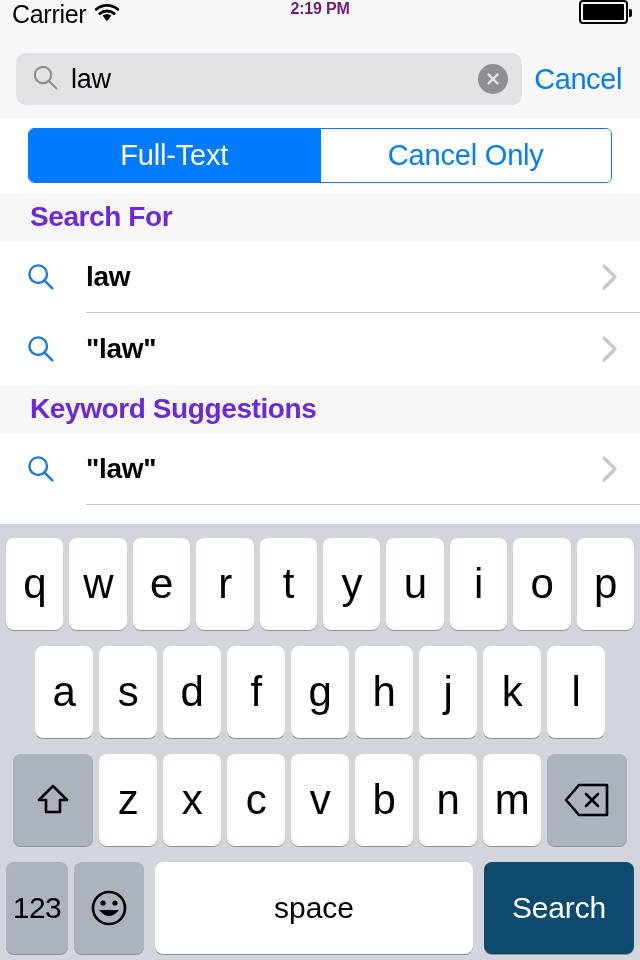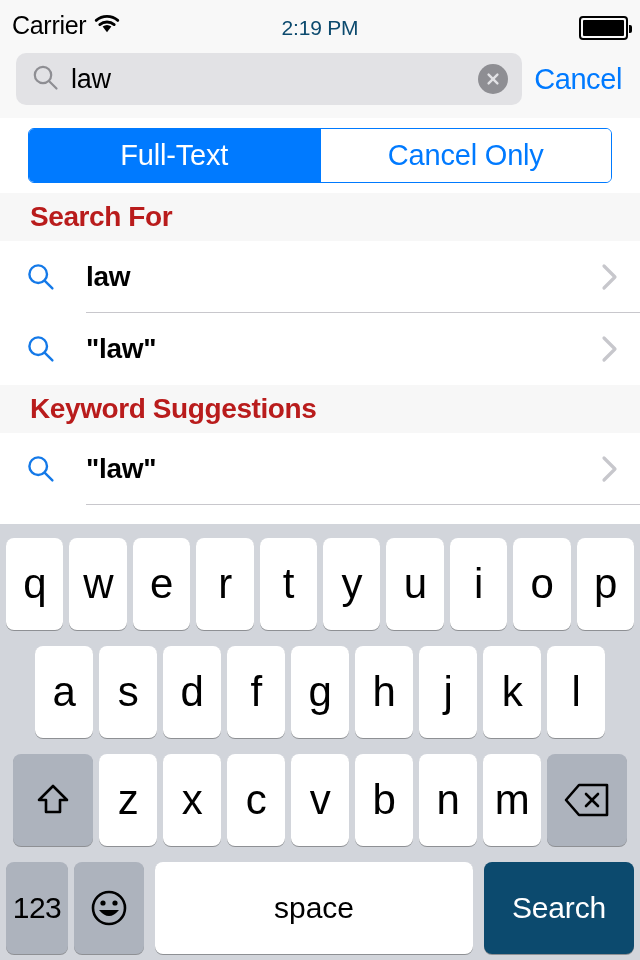--- a/index.html
+++ b/index.html
@@ -24,42 +24,42 @@
     display: flex;
     flex-direction: column;
   }
 
   
   .status-bar {
     height: 40px;
     flex: 0 0 40px;
     background: #f8f8f8;
     display: flex;
-    align-items: flex-end;
+    align-items: flex-start;
     padding: 0 12px;
     position: relative;
   }
   .status-left {
     display: flex;
     align-items: center;
     gap: 8px;
   }
   .carrier-text {
     font-size: 25px;
     color: #000;
     letter-spacing: -0.3px;
   }
   .wifi-icon { display: block; }
   .status-time {
     position: absolute;
     left: 0; right: 0;
     text-align: center;
-    font-size: 21px;
-    font-weight: normal;
-    color: #0c4a6e;
+    font-size: 16px;
+    font-weight: bold;
+    color: #701a75;
     letter-spacing: -0.2px;
     pointer-events: none;
   }
   .status-right {
     margin-left: auto;
     display: flex;
     align-items: center;
   }
   .battery {
     width: 49px;
@@ -171,21 +171,21 @@
     overflow: hidden;
   }
   .section-header {
     height: 48px;
     background: #f7f7f7;
     display: flex;
     align-items: center;
     padding: 0 0 0 30px;
     font-size: 28px;
     font-weight: bold;
-    color: #b91c1c;
+    color: #6d28d9;
     letter-spacing: -0.4px;
   }
   .row {
     height: 72px;
     background: #ffffff;
     display: flex;
     align-items: center;
     padding: 0 20px 0 26px;
     position: relative;
   }

